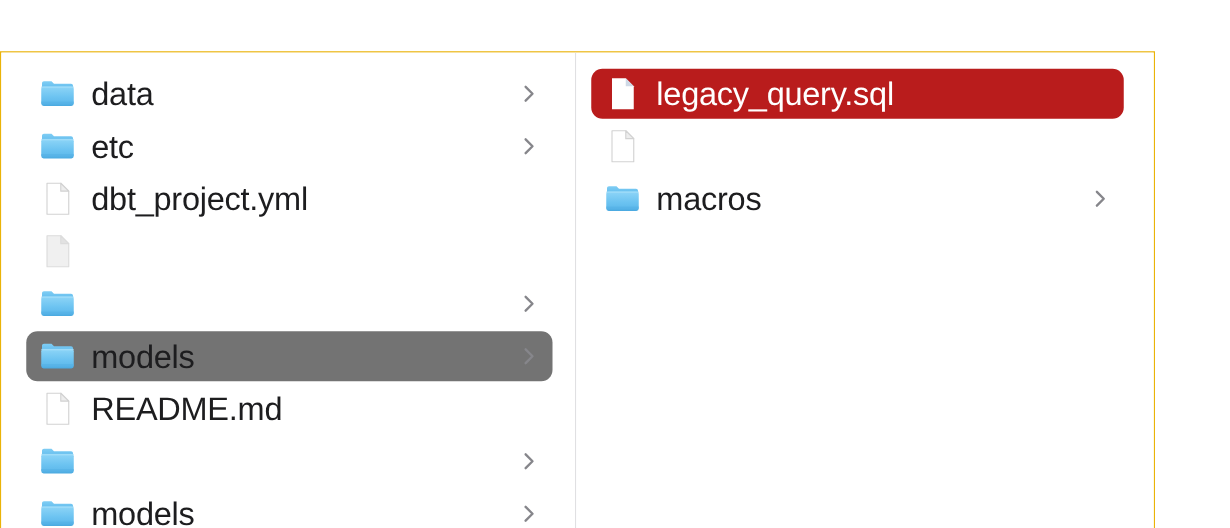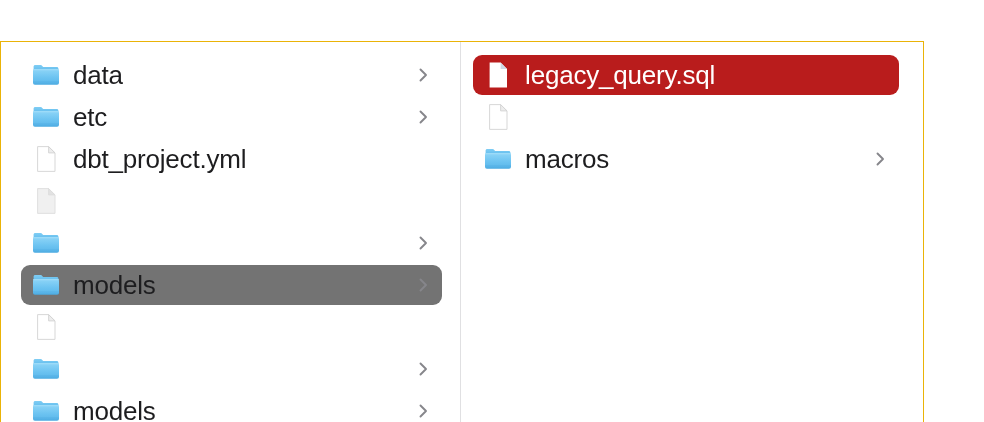--- a/index.html
+++ b/index.html
@@ -259,20 +259,21 @@
               </svg>
             </span>
           </div>
           <div class="row">
             <span class="icon">
               <svg viewBox="0 0 30 30" xmlns="http://www.w3.org/2000/svg">
                 <path d="M6.6 2.6h11.0l6.4 6.3v18.5H6.6z" fill="#ffffff" stroke="#d2d2d2" stroke-width="0.9" stroke-linejoin="round"></path>
                 <path d="M17.6 2.6l6.4 6.3h-6.4z" fill="#ededed" stroke="#d2d2d2" stroke-width="0.9" stroke-linejoin="round"></path>
               </svg>
             </span>
+            <span class="label">README.md</span>
             <span class="spacer"></span>
             <span class="chevron hidden">
               <svg viewBox="0 0 13 20" width="13" height="20" xmlns="http://www.w3.org/2000/svg">
                 <path d="M3.5 4.5L9 10l-5.5 5.5" fill="none" stroke="#86868b" stroke-width="1.9" stroke-linecap="round" stroke-linejoin="round"></path>
               </svg>
             </span>
           </div>
           <div class="row">
             <span class="icon">
               <svg viewBox="0 0 30 30" xmlns="http://www.w3.org/2000/svg">

